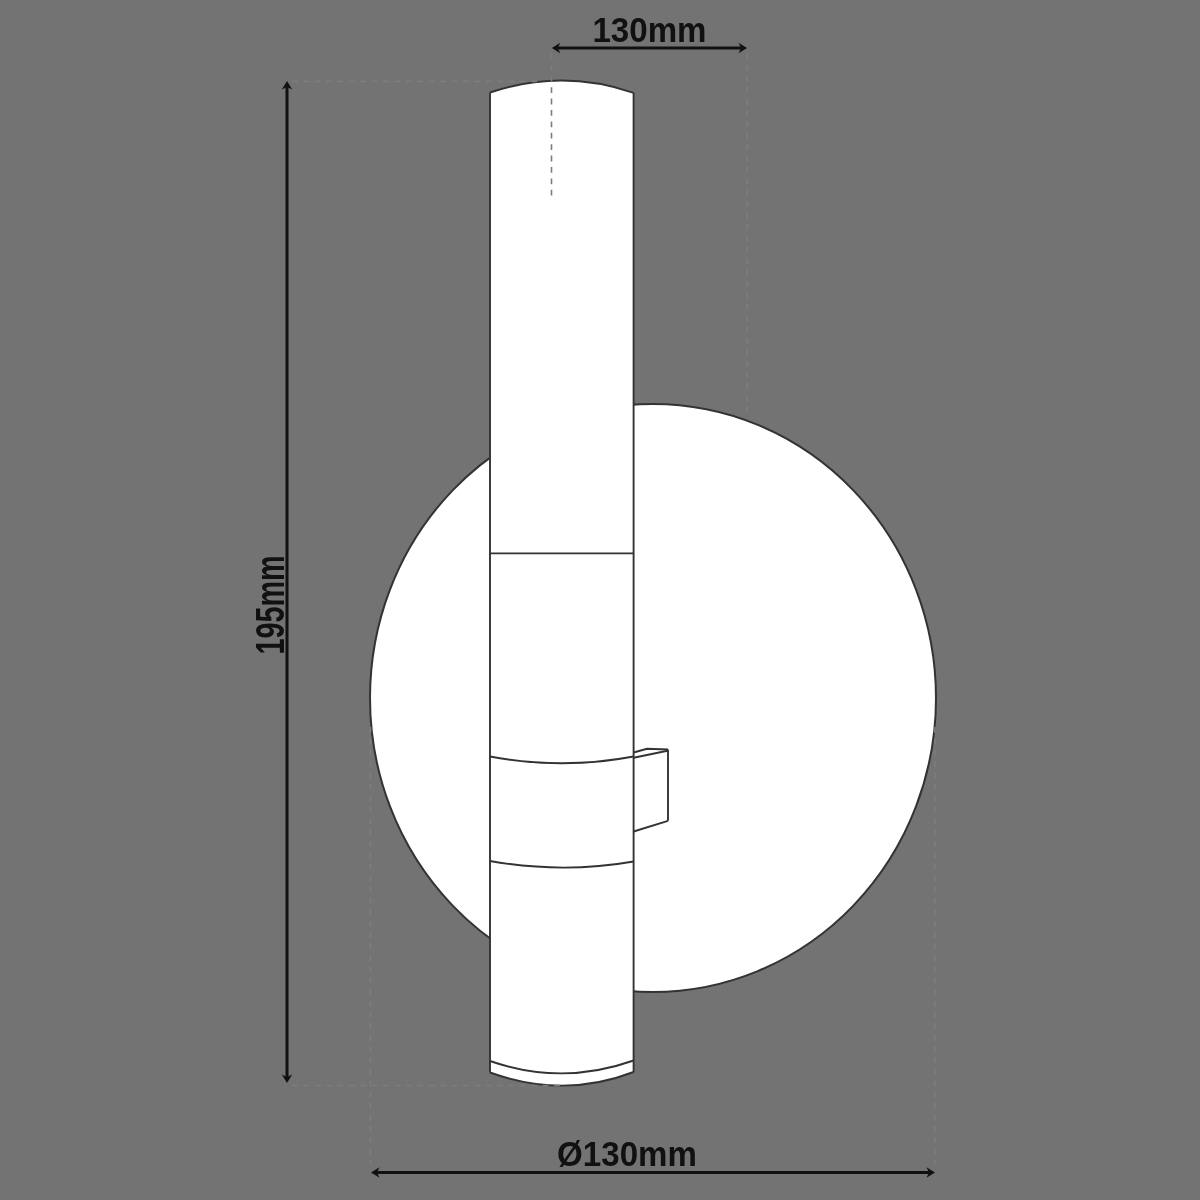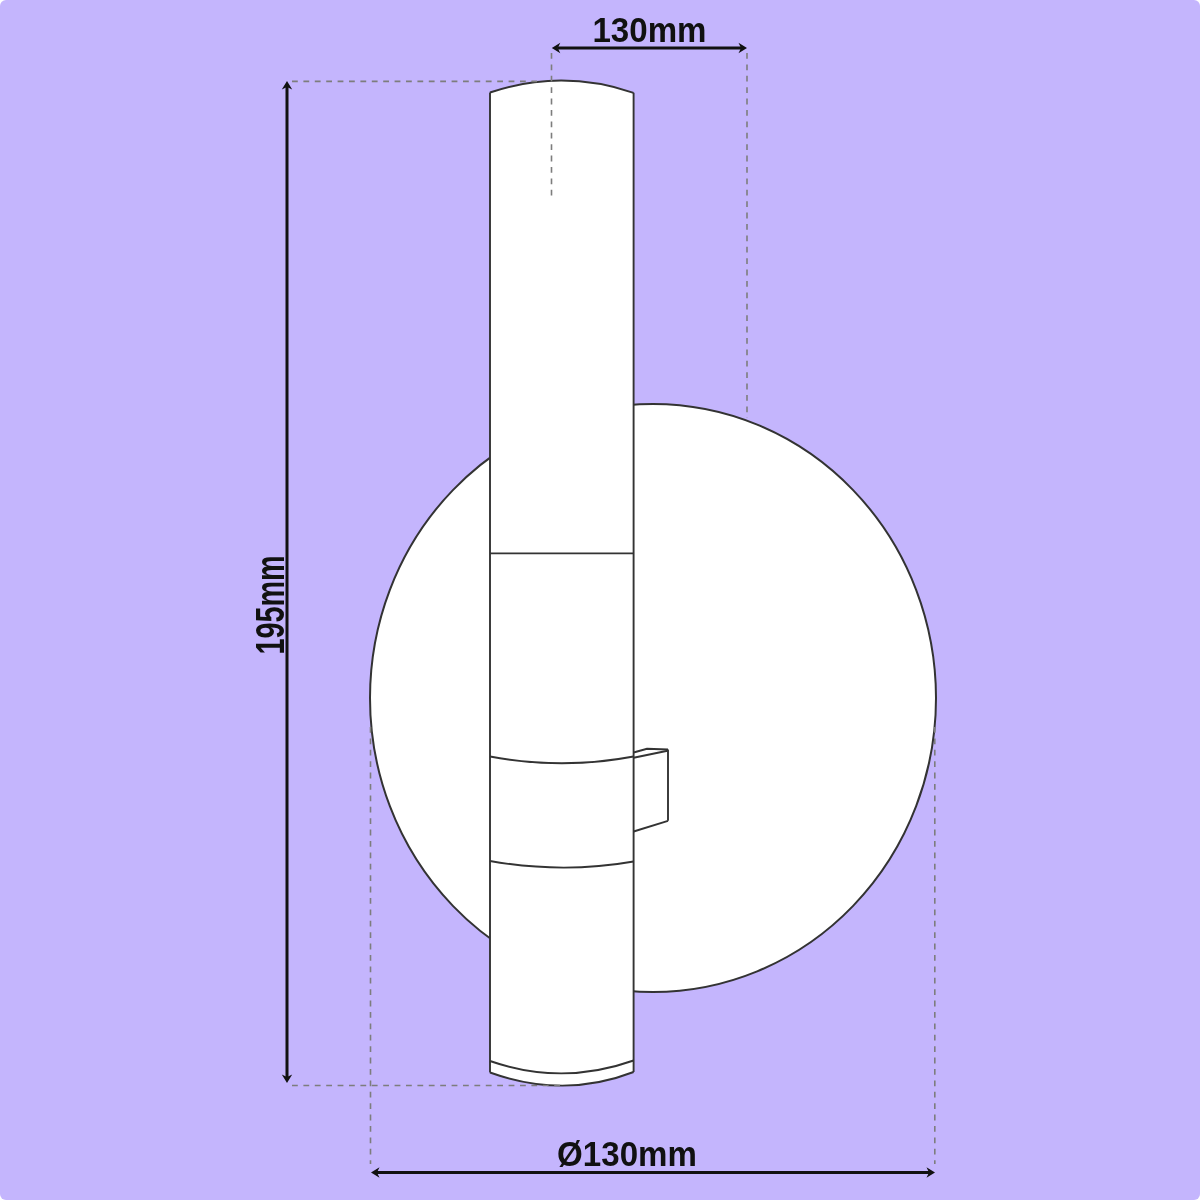--- a/index.html
+++ b/index.html
@@ -1,16 +1,16 @@
 <!DOCTYPE html>
 <html><head>
 <meta charset="utf-8">
 <style>
   html,body{margin:0;padding:0;background:#ffffff;}
-  .wrap{width:1200px;height:1200px;position:relative;background:#c4b5fd;border-radius:6px;}
+  .wrap{width:1200px;height:1200px;position:relative;background:#737373;}
   svg{position:absolute;left:0;top:0;}
   text{font-family:"Liberation Sans",sans-serif;font-weight:bold;fill:#111;}
 </style>
 </head>
 <body>
 <div class="wrap">
 <svg width="1200" height="1200" viewBox="0 0 1200 1200">
 
   <ellipse cx="653" cy="698" rx="283" ry="294" fill="#ffffff" stroke="#333333" stroke-width="2"></ellipse>
 

